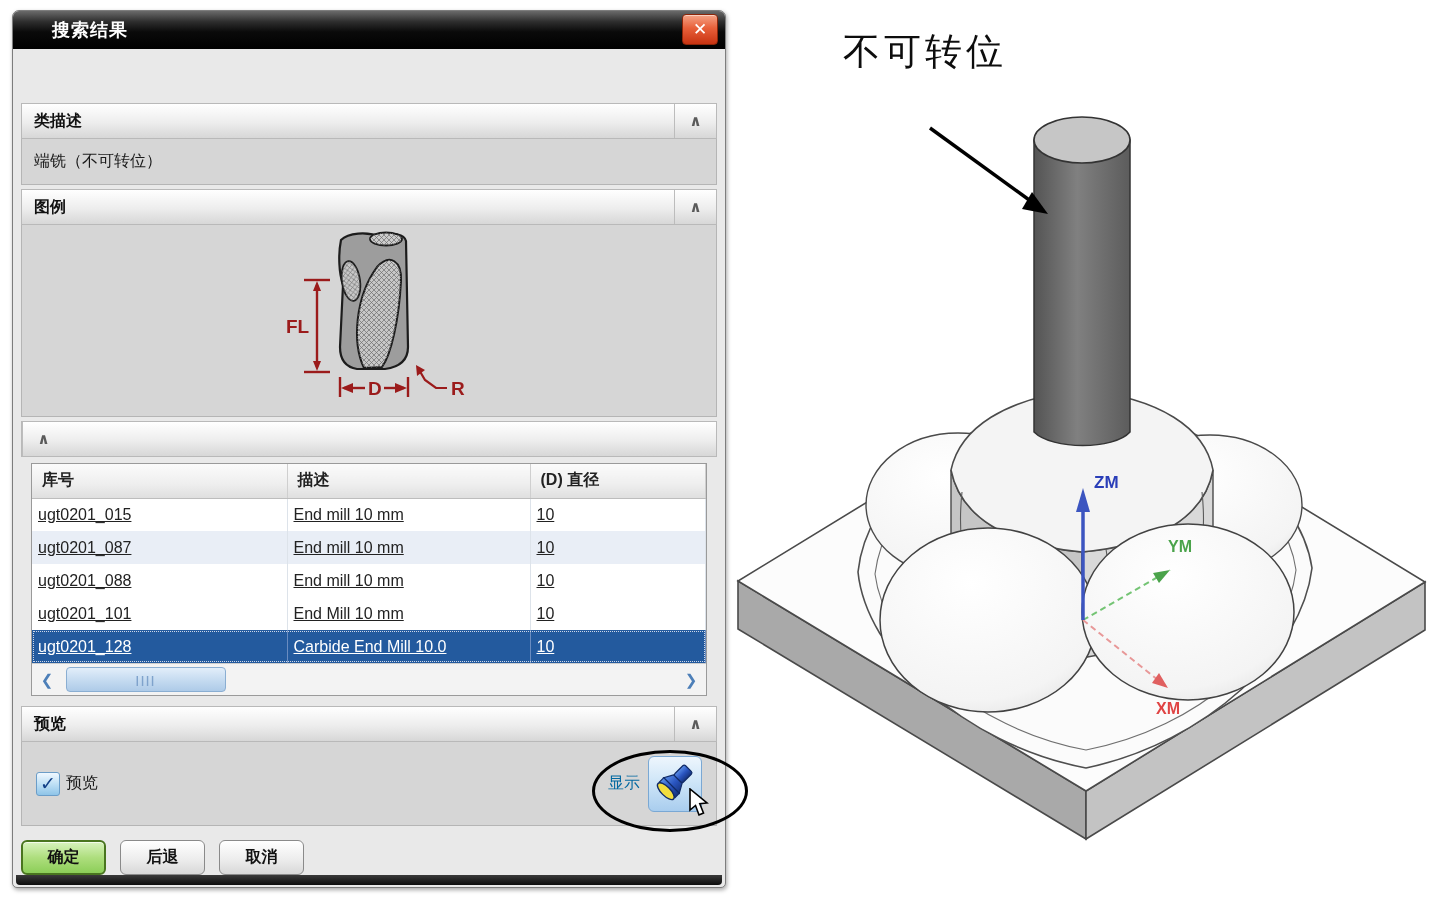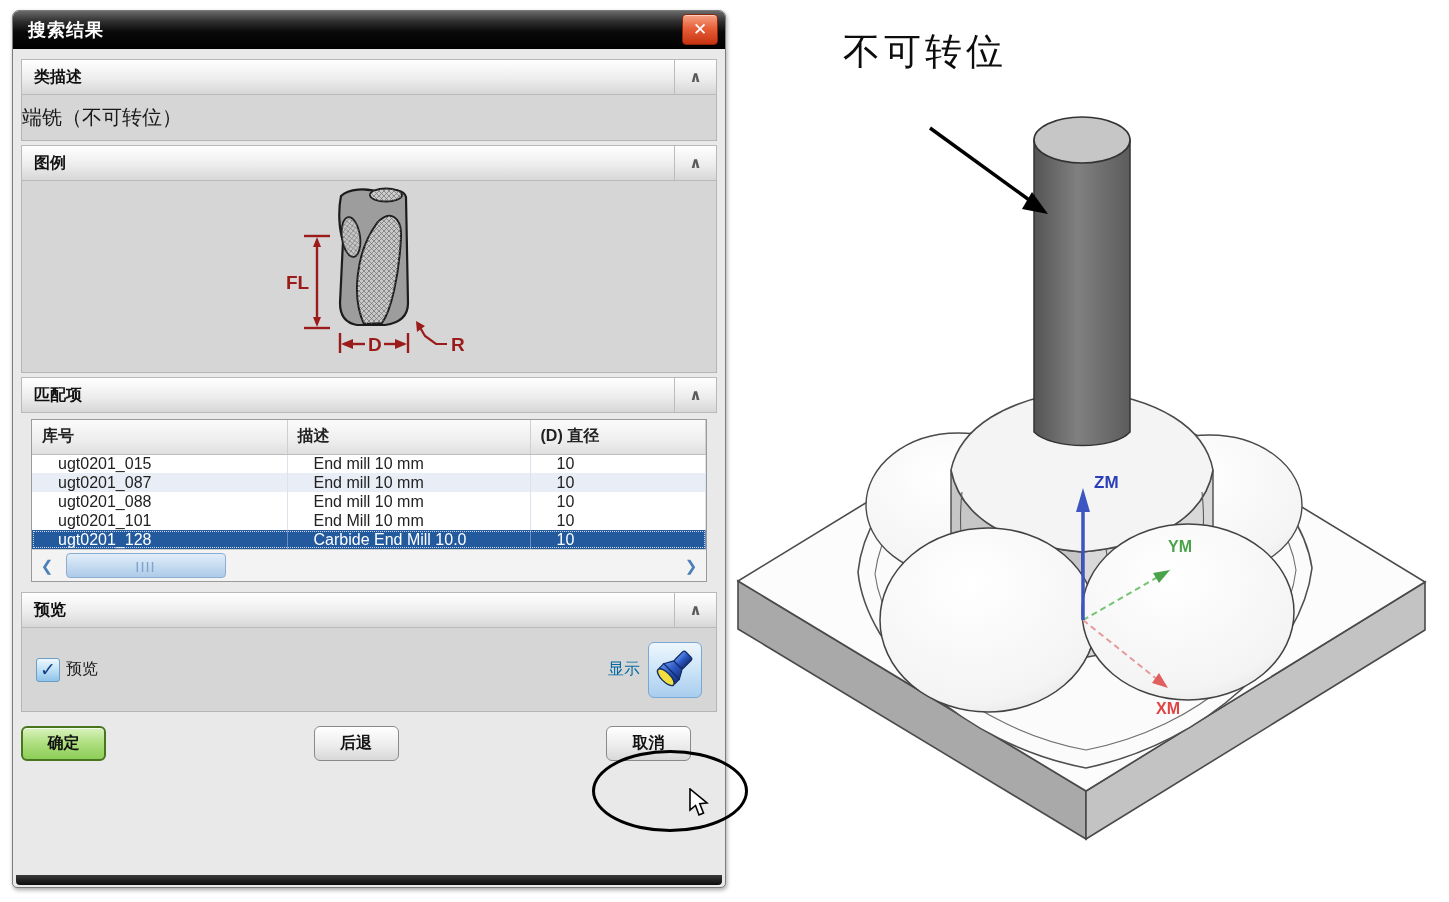--- a/index.html
+++ b/index.html
@@ -6,54 +6,54 @@
   html,body { width:1449px; height:902px; background:#ffffff; overflow:hidden;
               font-family:"Liberation Sans","DejaVu Sans",sans-serif; }
   #stage { position:relative; width:1449px; height:902px; }
 
   
   .window { position:absolute; left:12px; top:10px; width:714px; height:878px;
             background:#e9e9e9; border:1px solid #7d7d7d;
             border-radius:7px 7px 5px 5px; box-shadow:1px 2px 4px rgba(0,0,0,.35); }
   .titlebar { position:relative; height:38px;
               background:linear-gradient(180deg,#6a6a6a 0%,#2e2e2e 28%,#0a0a0a 55%,#000 100%);
-              border-radius:6px 6px 0 0; display:flex; align-items:center; }
+              border-radius:6px 6px 0 0; display:flex; align-items:center;padding-left:24px; }
   .title-text { color:#fff; font-weight:bold; font-size:18px; padding-left:15px; letter-spacing:1px; }
   .close-btn { position:absolute; right:7px; top:3px; width:36px; height:31px;
                background:linear-gradient(180deg,#f5a385 0%,#e8603a 45%,#c83312 100%);
                border:1px solid #8e2508; border-radius:4px; color:#fff; font-weight:bold;
                font-size:17px; text-align:center; line-height:29px; cursor:pointer;
                box-shadow:inset 0 1px 0 rgba(255,255,255,.5); }
 
-  .body { padding:6px 8px 0 8px; }
+  .body { padding:6px 8px 0 8px;margin-top:44px; }
 
   .section-header { display:flex; height:36px; margin-top:4px;
                     background:linear-gradient(180deg,#ffffff 0%,#ededed 55%,#d7d7d7 100%);
                     border:1px solid #b9b9b9; align-items:stretch; }
   .hdr-text { flex:1; font-weight:bold; font-size:16px; color:#111;
               display:flex; align-items:center; padding-left:12px; }
   .hdr-arrow { width:42px; border-left:1px solid #bcbcbc; display:flex; align-items:center;
                justify-content:center; color:#5a5a5a; font-weight:bold; font-size:15px;
                cursor:pointer; }
 
   .section-content { background:#d6d6d6; border:1px solid #b5b5b5; border-top:none; }
-  .class-content { height:46px; display:flex; align-items:center; 
-                   font-size:20px; color:#1a1a1a; }
+  .class-content { height:46px; display:flex; align-items:center; padding-left:12px;
+                   font-size:16px; color:#1a1a1a; }
   .legend-content { height:192px; display:flex; align-items:flex-start; justify-content:center; }
 
   
   .table-wrap { margin:6px 10px 0 10px; background:#8b5cf6; border:1px solid #9a9a9a;
                 box-shadow:inset 1px 1px 0 #8f8f8f, inset -1px -1px 0 #f8f8f8; }
   table { width:100%; border-collapse:collapse; table-layout:fixed; font-size:16px; color:#222; }
   col.c1{ width:255px; } col.c2{ width:243px; } col.c3{ width:auto; }
   thead th { height:34px; text-align:left; font-weight:600; padding-left:10px;
              background:linear-gradient(180deg,#fbfbfb 0%,#eeeeee 60%,#dfdfdf 100%);
              border-bottom:1px solid #bdbdbd; border-right:1px solid #cfcfcf; }
-  tbody td { height:19px; padding-left:26px; border-right:1px solid #dde3ea;
-             white-space:nowrap; overflow:hidden; }
+  tbody td { height:33px; padding-left:6px; border-right:1px solid #dde3ea;
+             white-space:nowrap; overflow:hidden;text-decoration:underline; }
   tbody tr { background:#ffffff; cursor:default; }
   tbody tr.alt { background:#e9eef6; }
   tbody tr.selected { background:#235a9e; color:#fff; outline:1px dotted #cfd8e8; outline-offset:-2px; }
   tbody tr.selected td { border-right:1px solid #6a8cc0; }
 
   .hscrollbar { display:flex; align-items:center; height:32px; background:#f3f3f3;
                 border-top:1px solid #cccccc; position:relative; }
   .scroll-btn { width:30px; height:100%; display:flex; align-items:center; justify-content:center;
                 color:#4d7fb8; font-size:15px; font-weight:bold; cursor:pointer; }
   .scroll-track { flex:1; height:100%; position:relative; }
@@ -70,21 +70,21 @@
               background:linear-gradient(180deg,#f0f8ff 0%,#bfe0f5 50%,#8ec4e8 100%);
               display:flex; align-items:center; justify-content:center; cursor:pointer;
               color:#123f86; font-size:19px; font-weight:bold; }
   .checkbox-label { font-size:16px; color:#1a1a1a; margin-left:6px; }
   .display-group { margin-left:auto; display:flex; align-items:center; }
   .display-label { font-size:16px; color:#0369a1; margin-right:8px; }
   .flash-btn { width:54px; height:56px; border:1px solid #7aa8d4; border-radius:6px;
                background:linear-gradient(180deg,#eef6fd 0%,#cfe6f8 45%,#a9cdee 100%);
                display:flex; align-items:center; justify-content:center; cursor:pointer; }
 
-  .button-row { display:flex; justify-content:space-between; gap:14px; margin:14px 26px 0 0; }
+  .button-row { display:flex; justify-content:flex-start; gap:14px; margin:14px 26px 0 0; }
   .btn { width:85px; height:35px; border-radius:6px; font-size:16px; font-weight:bold;
          display:flex; align-items:center; justify-content:center; cursor:pointer;
          border:1px solid #8a8a8a; color:#111;
          background:linear-gradient(180deg,#ffffff 0%,#ededed 55%,#d8d8d8 100%);
          box-shadow:inset 0 1px 0 #fff; }
   .btn-ok { border:2px solid #49751f;
             background:linear-gradient(180deg,#d8f3be 0%,#aede7e 50%,#8cce58 100%);
             box-shadow:inset 0 1px 0 rgba(255,255,255,.7); }
   .bottom-strip { position:absolute; left:3px; right:3px; bottom:2px; height:10px;
                   background:linear-gradient(180deg,#3a3a3a,#0c0c0c); border-radius:0 0 4px 4px; }
@@ -161,21 +161,20 @@
           <path d="M 163,163 L 151,158 V 168 Z" fill="#9b1b1b"></path>
           <text x="124" y="170" font-size="19" font-weight="bold" fill="#9b1b1b">D</text>
 
           <path d="M 174,143 L 181,155 L 192,163 H 203" fill="none" stroke="#9b1b1b" stroke-width="2.2"></path>
           <path d="M 172,140 L 173,151 L 181,145 Z" fill="#9b1b1b"></path>
           <text x="207" y="170" font-size="19" font-weight="bold" fill="#9b1b1b">R</text>
         </svg>
       </div>
 
       <div class="section-header">
-        <span class="hdr-text">匹配项</span>
         <span class="hdr-arrow">∧</span>
       </div>
       <div class="table-wrap">
         <table>
           <colgroup>
               <col class="c1">
               <col class="c2">
               <col class="c3">
             </colgroup>
           <thead>

